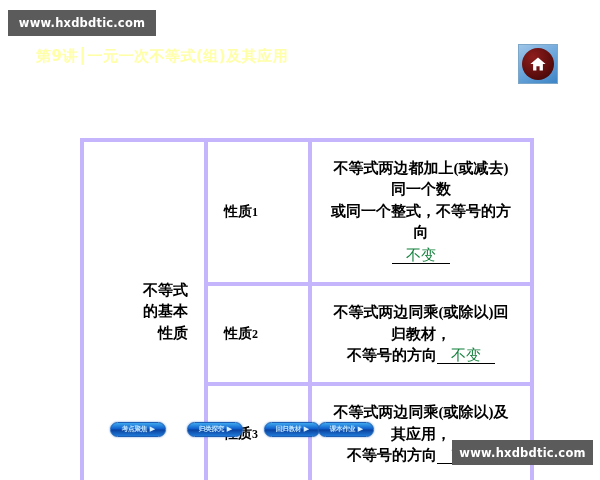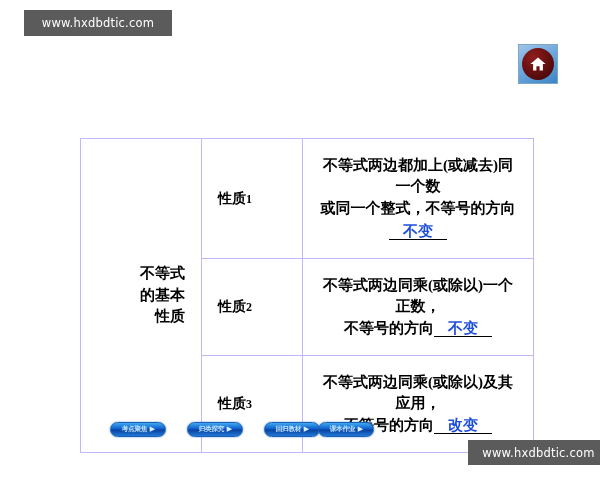--- a/index.html
+++ b/index.html
@@ -17,28 +17,27 @@
     background: #ffffff;
     overflow: hidden;
   }
 
   
   .watermark {
     position: absolute;
     background: #5b5b5b;
     color: #ffffff;
     font-family: "DejaVu Sans", "Liberation Sans", sans-serif;
-    font-weight: normal;
+    font-weight: bold;
     font-size: 11.5px;
     letter-spacing: 0.2px;
     display: flex;
     align-items: center;
     justify-content: center;
     white-space: nowrap;
-    margin-left: 16px;
   }
   #wm-top {
     left: 8px;
     top: 10px;
     width: 148px;
     height: 26px;
   }
   #wm-bottom {
     left: 452px;
     top: 440px;
@@ -89,21 +88,21 @@
     position: absolute;
     left: 80px;
     top: 138px;
     width: 454px;
     height: 268px;
     border-collapse: collapse;
     table-layout: fixed;
     background: #ffffff;
   }
   #properties-table td {
-    border: 1px solid #c4b5fd;
+    border: 4px solid #c4b5fd;
     padding: 16px;
     vertical-align: middle;
     color: #000000;
   }
   .col-title {
     width: 88px;
     text-align: right;
     font-size: 15px;
     font-weight: bold;
     line-height: 1.45;
@@ -117,24 +116,24 @@
     font-size: 12px;
   }
   .col-body {
     text-align: center;
     font-size: 15px;
     font-weight: bold;
     line-height: 1.42;
     padding: 4px 6px;
   }
   .fill {
-    color: #1d4ed8;
+    color: #15803d;
     border-bottom: 1px solid #000000;
     padding: 0 14px;
-    font-weight: bold;
+    font-weight: normal;
   }
   .fill-block {
     display: inline-block;
     margin-top: 2px;
   }
 
   
   .nav-button {
     position: absolute;
     top: 422px;
@@ -171,20 +170,21 @@
   #nav-2 { left: 264px; }
   #nav-3 { left: 318px; }
 </style>
 </head>
 <body>
 
 <div id="slide">
 
   <div class="watermark" id="wm-top">www.hxdbdtic.com</div>
 
+  <div id="slide-title">第9讲┃一元一次不等式(组)及其应用</div>
 
   <div id="home-button">
     <span class="disc">
       <svg width="18" height="16" viewBox="0 0 18 16" aria-hidden="true">
         <path d="M9 1.4 L16.6 8.0 L13.9 8.0 L13.9 14.4 L10.6 14.4 L10.6 10.3 L7.4 10.3 L7.4 14.4 L4.1 14.4 L4.1 8.0 L1.4 8.0 Z" fill="#ffffff"></path>
       </svg>
     </span>
   </div>
 
   <table id="properties-table">
@@ -204,21 +204,21 @@
         <div class="fill-block">
           <span class="fill">不变</span>
         </div>
       </td>
     </tr>
     <tr>
       <td class="col-label">
         <span>性质</span><span class="num">2</span>
       </td>
       <td class="col-body">
-        <div>不等式两边同乘(或除以)一个正数，</div>
+        <div>不等式两边同乘(或除以)回归教材，</div>
         <div>
           <span>不等号的方向</span><span class="fill">不变</span>
         </div>
       </td>
     </tr>
     <tr>
       <td class="col-label">
         <span>性质</span><span class="num">3</span>
       </td>
       <td class="col-body">

